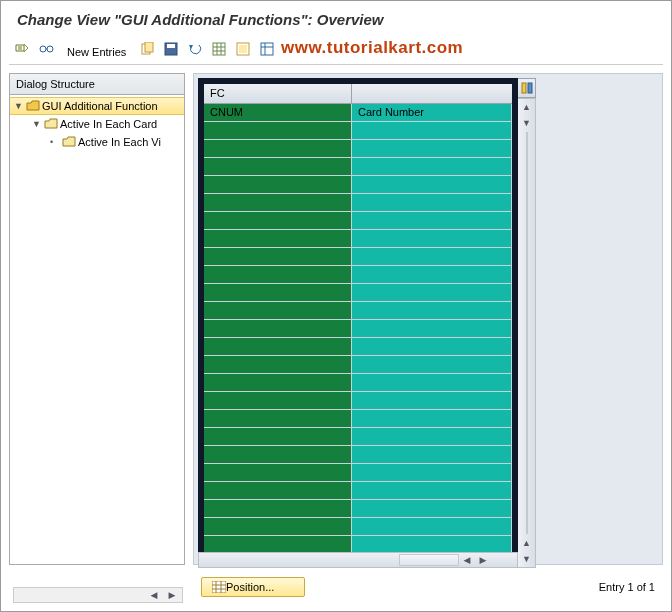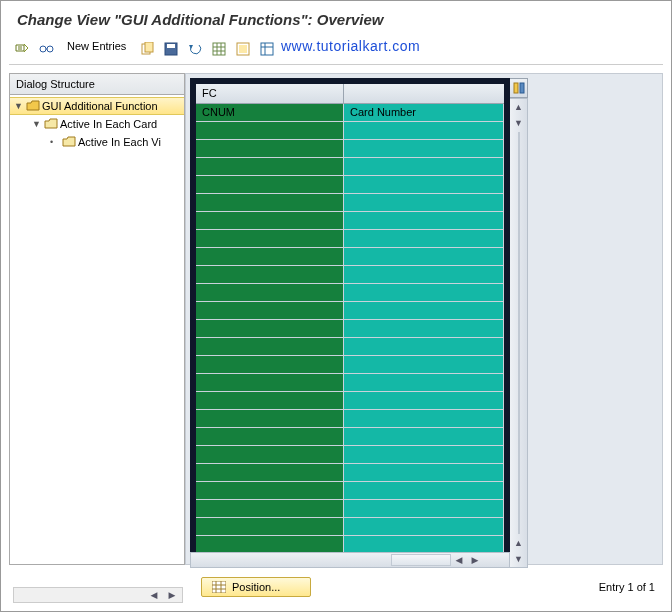--- a/index.html
+++ b/index.html
@@ -15,21 +15,21 @@
     }
     .titlebar {
       padding: 10px 16px 8px;
       font-size: 15px;
       font-weight: bold;
       font-style: italic;
       color: #333;
     }
     .toolbar {
       display: flex;
-      align-items: flex-start;
+      align-items: flex-end;
       gap: 6px;
       padding: 4px 12px 6px;
       position: relative;
     }
     .toolbar .btn {
       width: 18px;
       height: 18px;
       display: flex;
       align-items: center;
       justify-content: center;
@@ -41,28 +41,29 @@
       cursor: pointer;
     }
     .sep-line {
       border-top: 1px solid #ccc;
       margin: 0 8px;
     }
     .watermark {
       position: absolute;
       left: 280px;
       top: 2px;
-      color: #1d4ed8;
-      font-size: 14px;
-      font-weight: normal;
+      color: #c2410c;
+      font-size: 17px;
+      font-weight: bold;
       letter-spacing: 0.5px;
     }
     .main {
       display: flex;
       padding: 8px 8px 4px;
+      gap: 8px;
       height: 504px;
     }
     .left-panel {
       width: 176px;
       border: 1px solid #aaa;
       background: #fff;
       display: flex;
       flex-direction: column;
     }
     .left-header {
@@ -187,21 +188,20 @@
       position:absolute;
       bottom:14px;
       left:200px;
       right:16px;
       display:flex;
       align-items:center;
       justify-content:space-between;
     }
     .pos-btn{
       display:flex;align-items:center;
-      gap:6px;
       background:linear-gradient(#fff9d8,#ffe88f);
       border:1px solid #c8aa3f;
       border-radius:2px;
       padding:3px 30px 3px 10px;
       font-size:11px;
       cursor:pointer;
     }
     .status-txt{ font-size:11px; }
     .bottom-scroll{
       position:absolute;

